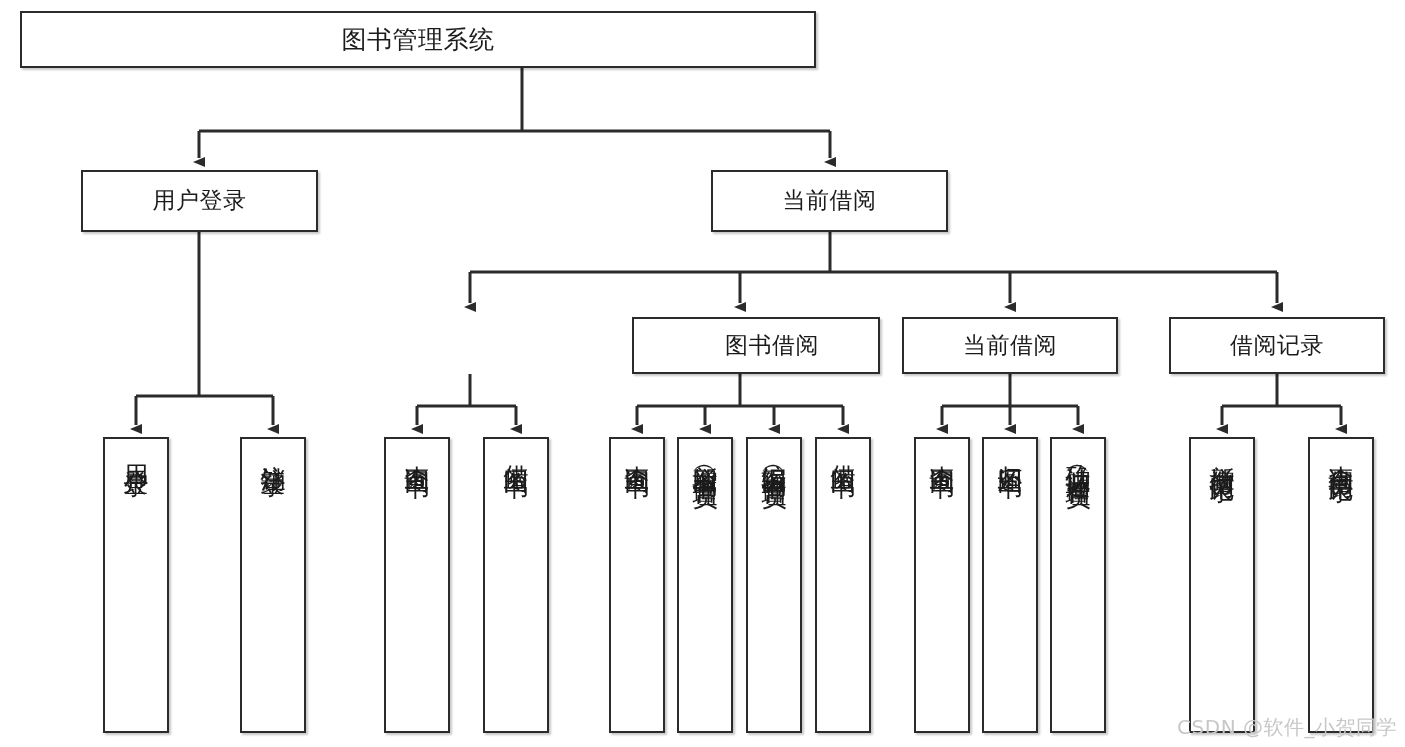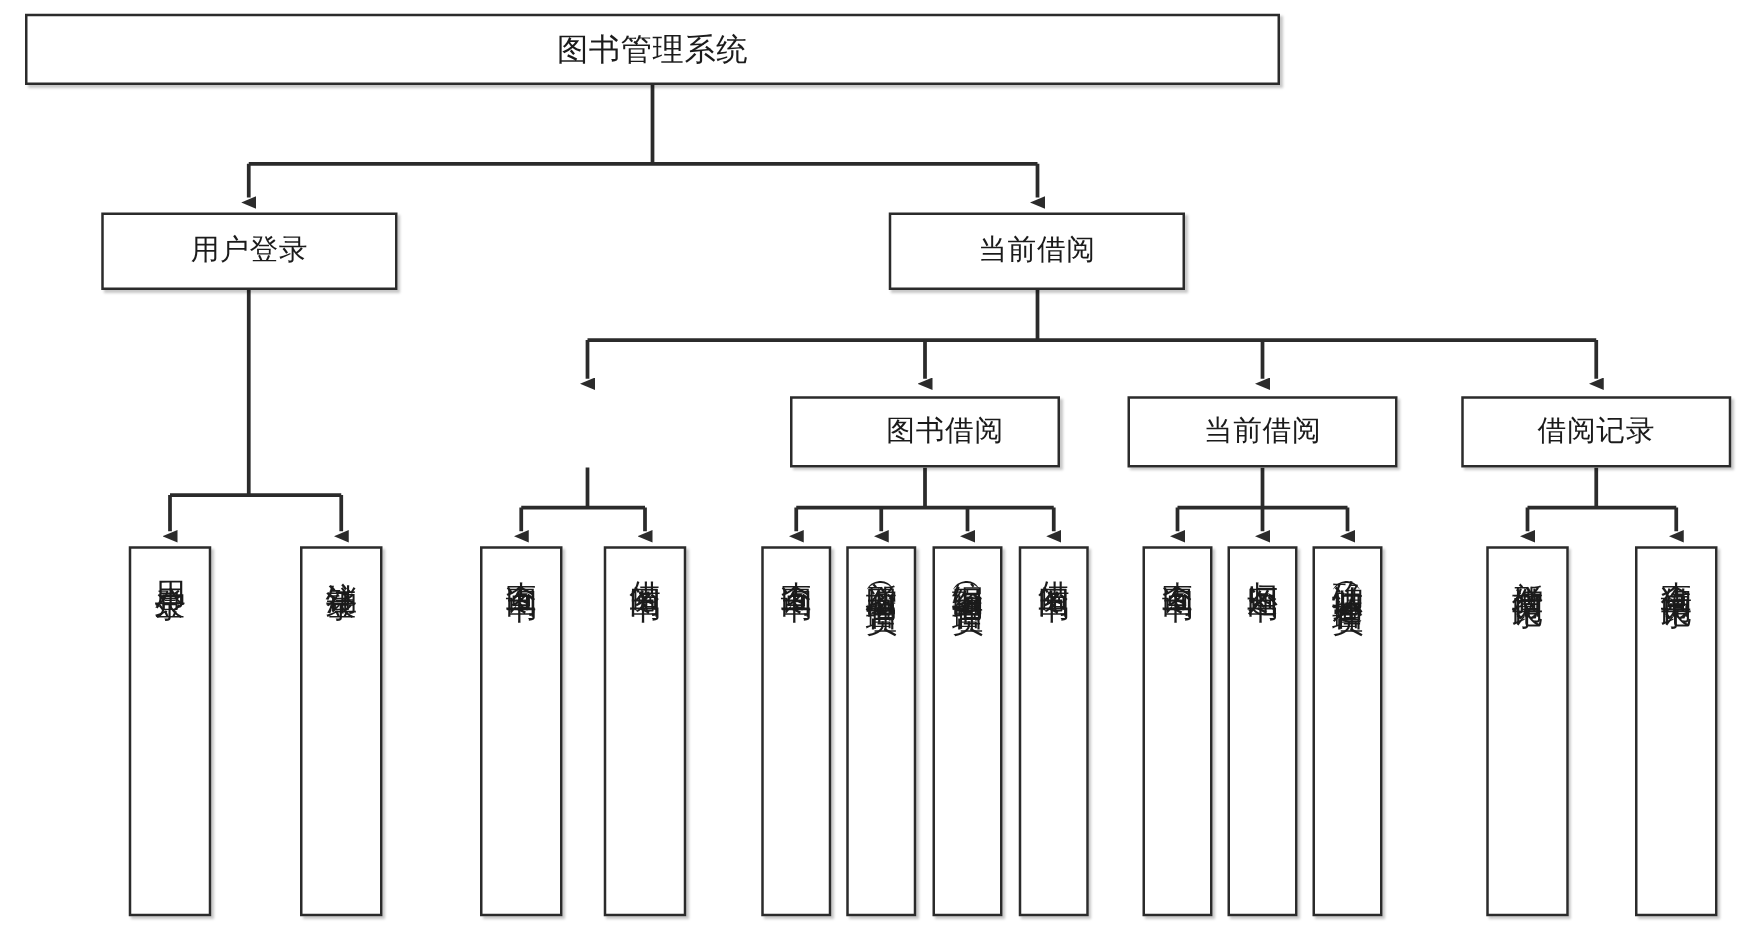--- a/index.html
+++ b/index.html
@@ -121,32 +121,32 @@
       <path d="M1010,406 L1010,425" marker-end="url(#arrow)"></path>
       <path d="M1078,406 L1078,425" marker-end="url(#arrow)"></path>
 
       <path d="M1277,374 L1277,406"></path>
       <path d="M1222,406 L1341,406"></path>
       <path d="M1222,406 L1222,425" marker-end="url(#arrow)"></path>
       <path d="M1341,406 L1341,425" marker-end="url(#arrow)"></path>
     </g>
   </svg>
 
-  <div class="node h root" style="left:20px; top:11px; width:1004px; height:57px;">
+  <div class="node h root" style="left:20px; top:11px; width:796px; height:57px;">
     <span class="label">图书管理系统</span>
   </div>
 
   <div class="node h" style="left:81px; top:170px; width:237px; height:62px;">
     <span class="label">用户登录</span>
   </div>
   <div class="node h" style="left:711px; top:170px; width:237px; height:62px;">
     <span class="label">当前借阅</span>
   </div>
 
-  <div class="node h" style="left:632px; top:317px; width:216px; height:57px;padding-left:32px;">
+  <div class="node h" style="left:632px; top:317px; width:248px; height:57px;padding-left:32px;">
     <span class="label">图书借阅</span>
   </div>
   <div class="node h" style="left:1169px; top:317px; width:216px; height:57px;">
     <span class="label">借阅记录</span>
   </div>
   <div class="node h" style="left:902px; top:317px; width:216px; height:57px;">
     <span class="label">当前借阅</span>
   </div>
 
   <div class="node v" style="left:103px; top:437px; width:66px; height:296px;">
@@ -186,14 +186,15 @@
     <span class="label">确认归还（管理员）</span>
   </div>
 
   <div class="node v" style="left:1189px; top:437px; width:66px; height:296px;">
     <span class="label">新增借阅记录</span>
   </div>
   <div class="node v" style="left:1308px; top:437px; width:66px; height:296px;">
     <span class="label">查询借阅记录</span>
   </div>
 
+  <div class="watermark">CSDN @软件_小贺同学</div>
 
 </div>
 
 </body></html>

